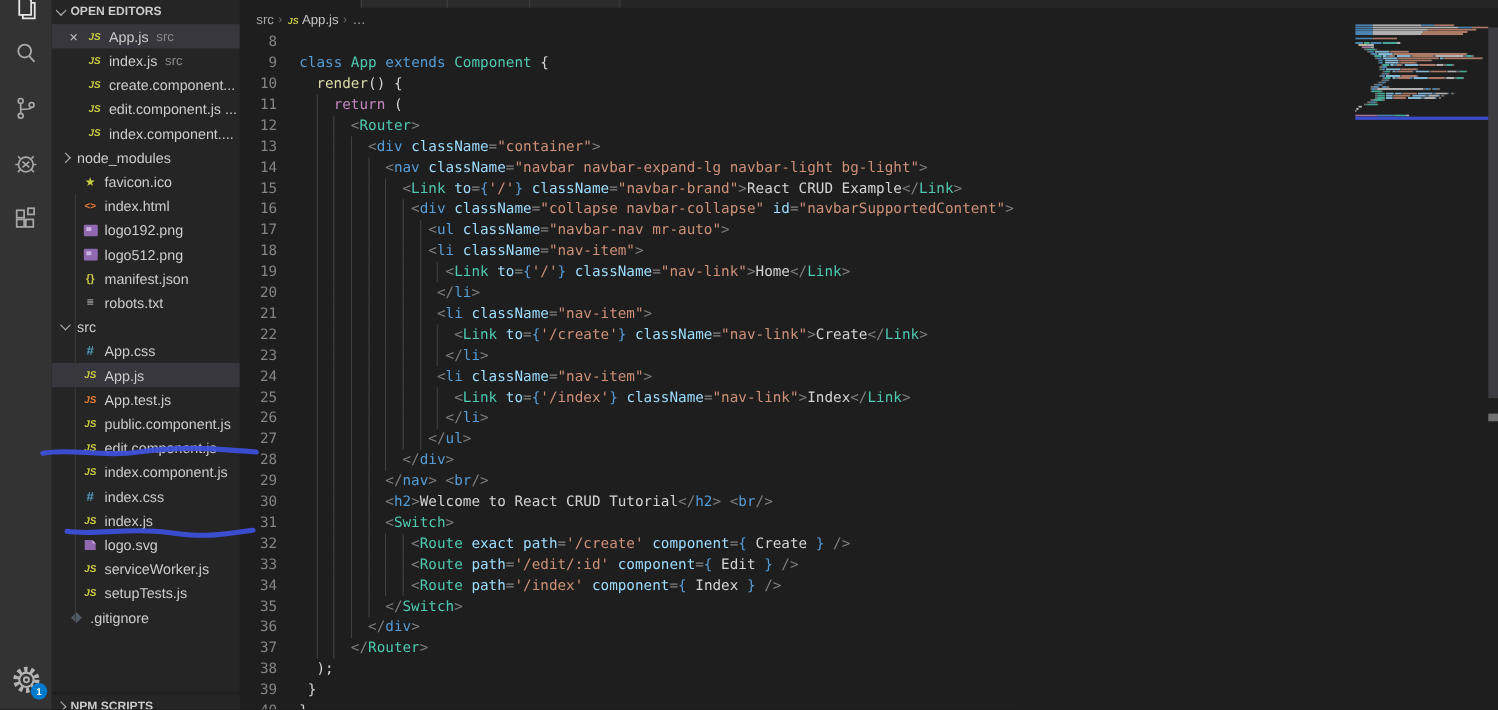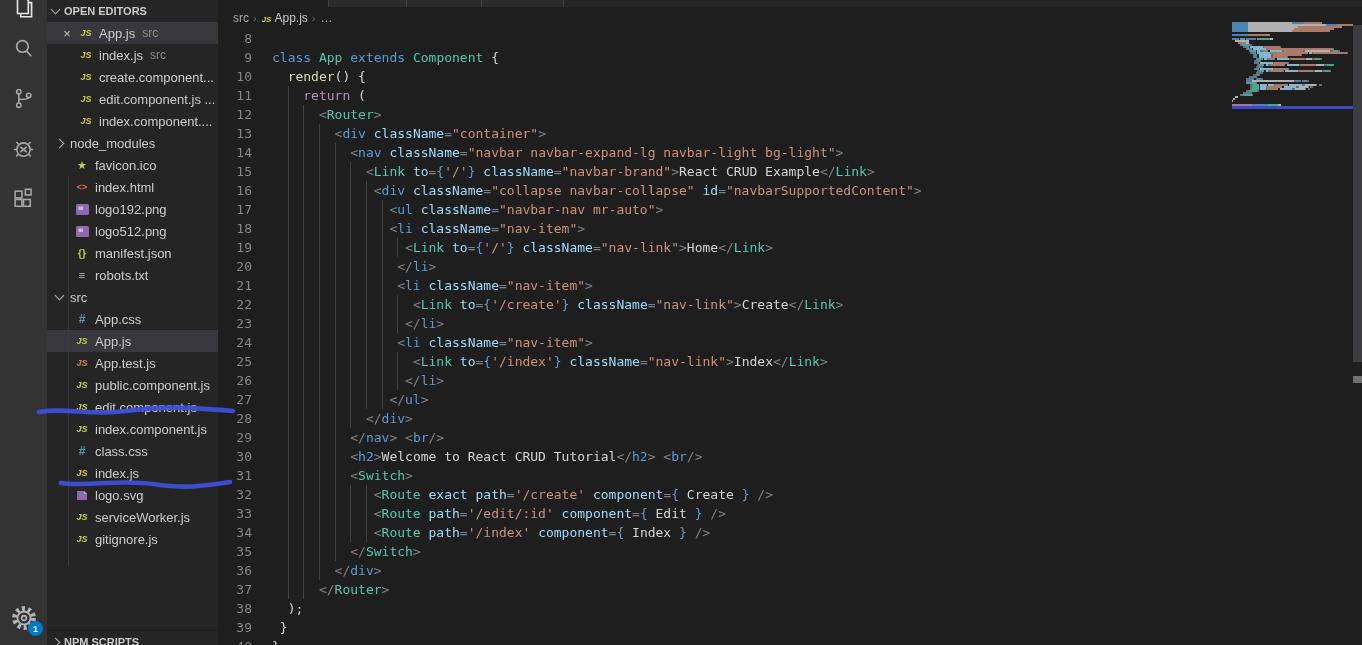--- a/index.html
+++ b/index.html
@@ -234,21 +234,21 @@
       <div class="row" style="padding-left: 27px;">
         <span class="ficon">
           <span class="js-ico">JS</span>
         </span>
         <span class="lbl">index.component.js</span>
       </div>
       <div class="row" style="padding-left: 27px;">
         <span class="ficon">
           <span class="css-ico">#</span>
         </span>
-        <span class="lbl">class.css</span>
+        <span class="lbl">index.css</span>
       </div>
       <div class="row" style="padding-left: 27px;">
         <span class="ficon">
           <span class="js-ico">JS</span>
         </span>
         <span class="lbl">index.js</span>
       </div>
       <div class="row" style="padding-left: 27px;">
         <span class="ficon">
           <svg width="12" height="11">
@@ -261,21 +261,29 @@
       <div class="row" style="padding-left: 27px;">
         <span class="ficon">
           <span class="js-ico">JS</span>
         </span>
         <span class="lbl">serviceWorker.js</span>
       </div>
       <div class="row" style="padding-left: 27px;">
         <span class="ficon">
           <span class="js-ico">JS</span>
         </span>
-        <span class="lbl">gitignore.js</span>
+        <span class="lbl">setupTests.js</span>
+      </div>
+      <div class="row" style="padding-left: 14px;">
+        <span class="ficon">
+          <svg width="13" height="13">
+            <rect x="3" y="3" width="7" height="7" fill="#4f5b66" transform="rotate(45 6.5 6.5)"></rect>
+          </svg>
+        </span>
+        <span class="lbl">.gitignore</span>
       </div>
     </div>
   <div class="bottom-sec sec-head" style="top:631px;height:22px;">
     <span class="chev right"></span>
     <span>NPM SCRIPTS</span>
   </div>
 </div>
 
 <div class="editor">
   <div class="tabstrip">

